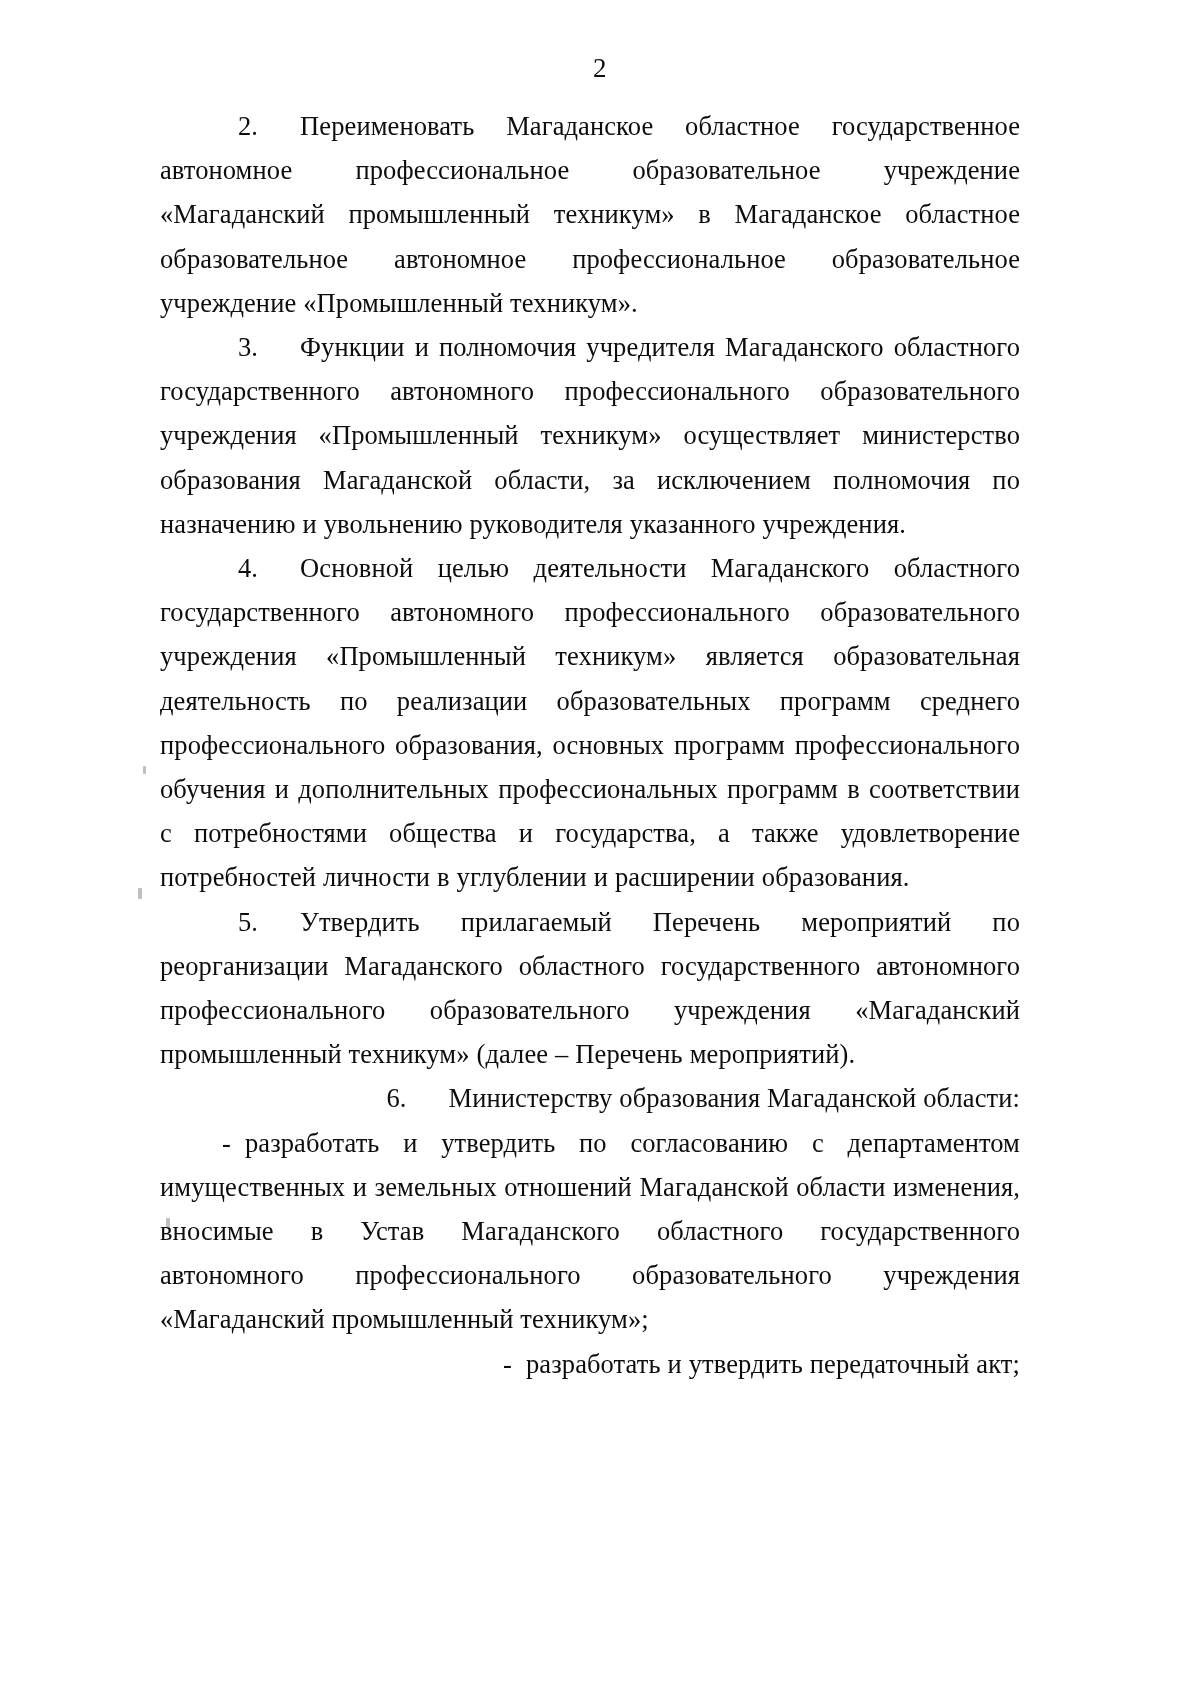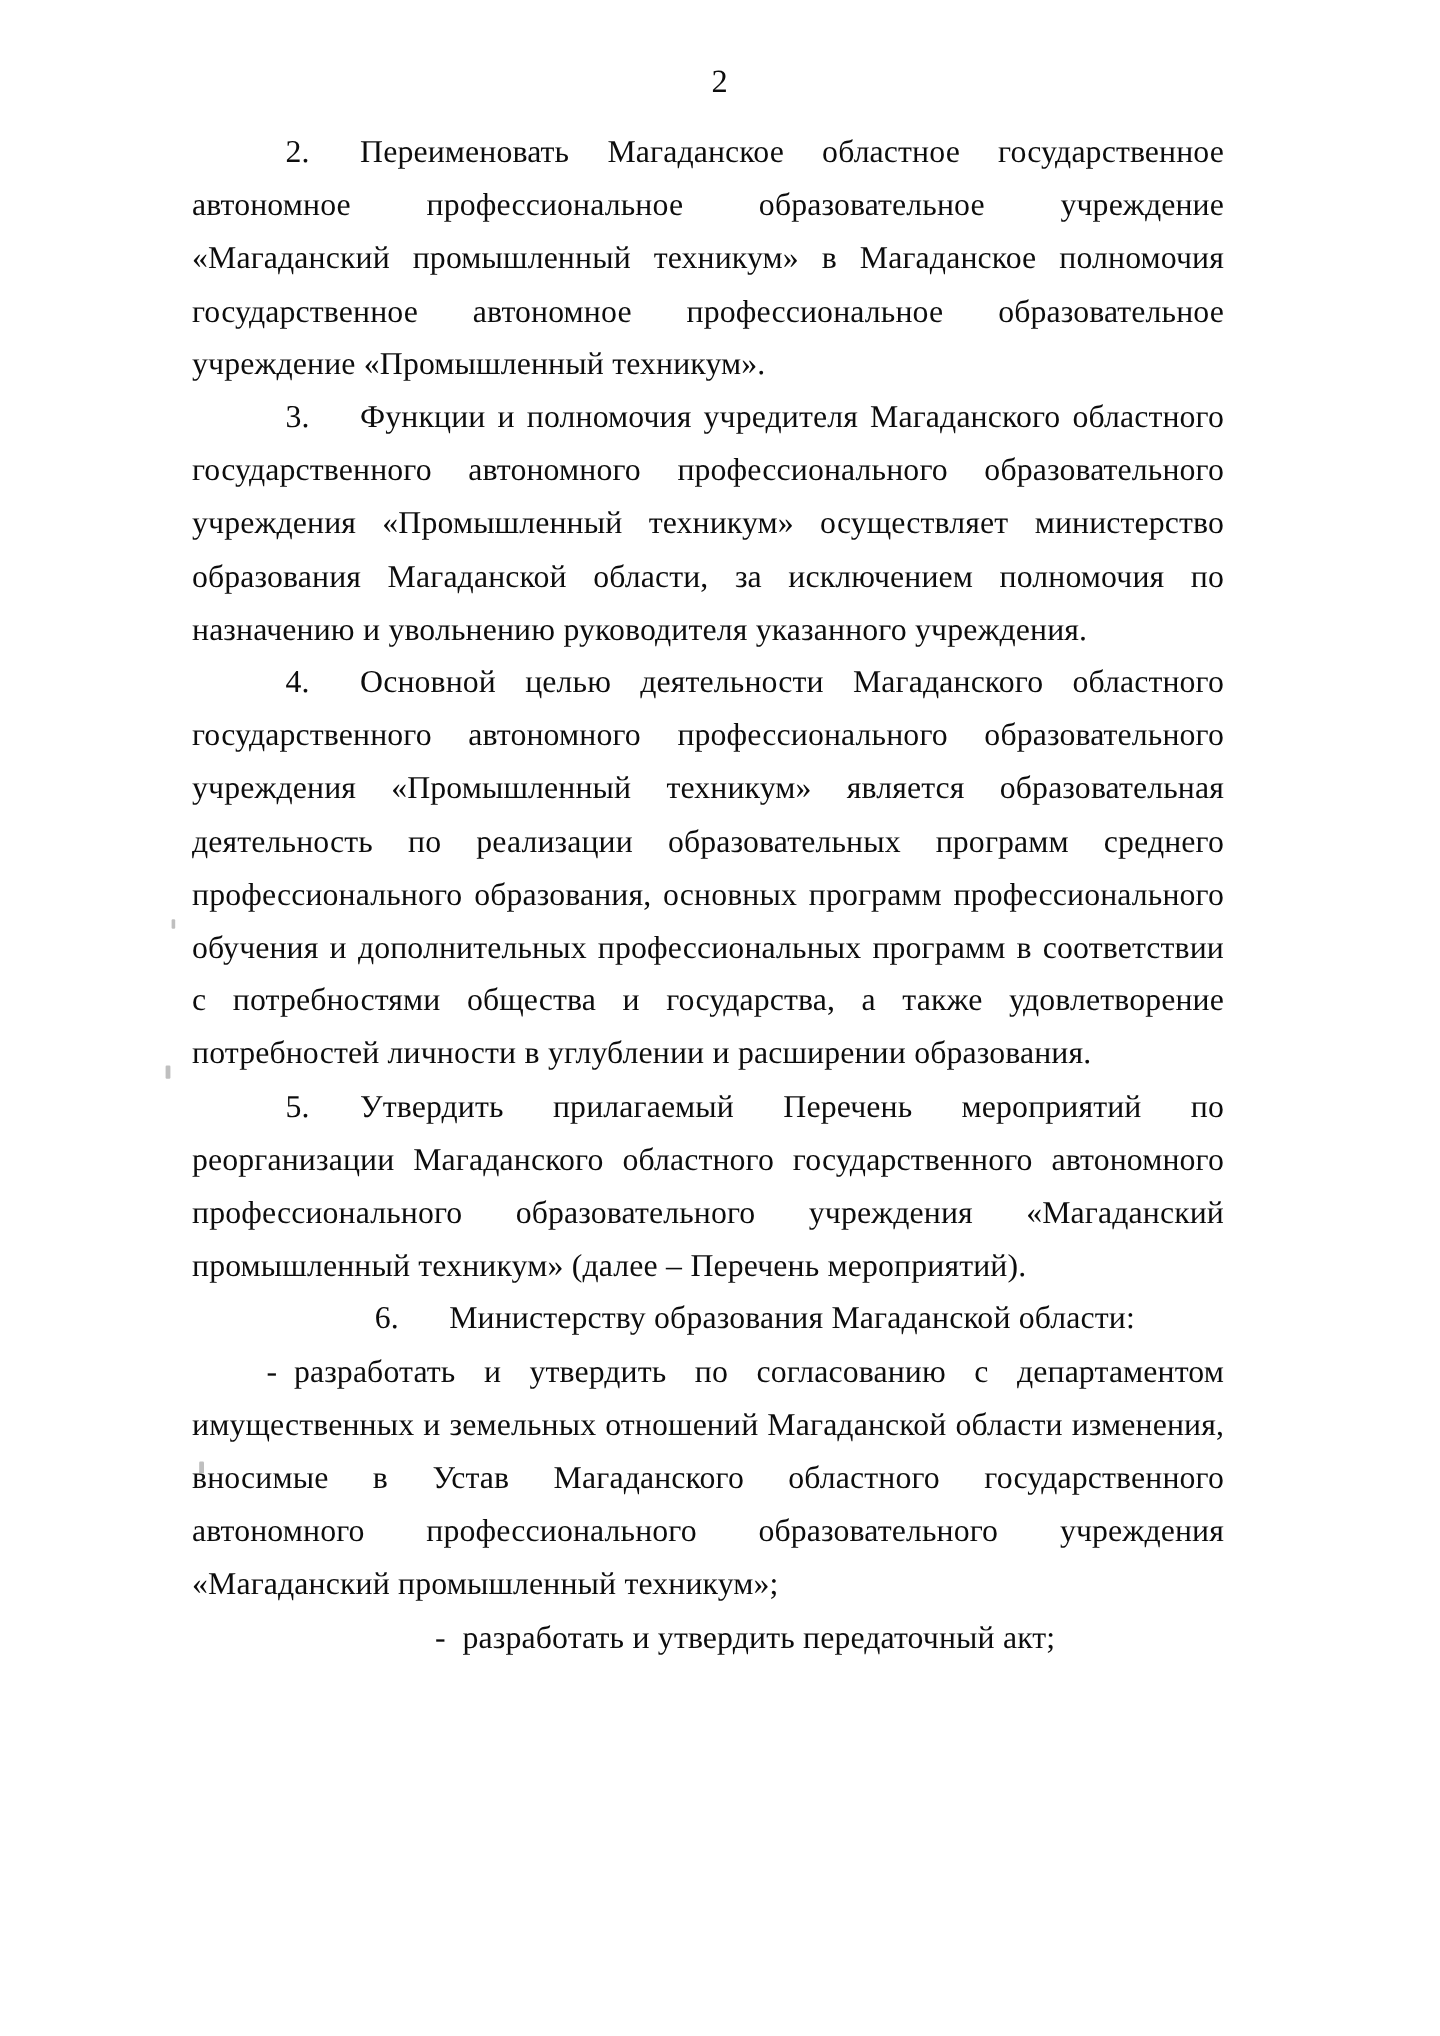--- a/index.html
+++ b/index.html
@@ -50,21 +50,21 @@
     
     -webkit-font-smoothing: antialiased;
   }
   p.para.numbered {
     text-indent: 78px;
   }
   p.para.dash {
     text-indent: 62px;
   }
   p.para.last-left {
-    text-align: center;
+    text-align: right;
   }
   
   .numgap {
     display: inline-block;
     width: 42px;
   }
   .dashgap {
     display: inline-block;
     width: 14px;
   }
@@ -82,21 +82,21 @@
 <div class="page">
 
   <div class="speck" style="left:138px; top:888px; width:4px; height:11px; border-radius:1px;"></div>
   <div class="speck" style="left:166px; top:1218px; width:4px; height:10px; border-radius:1px;"></div>
   <div class="speck" style="left:143px; top:766px; width:3px; height:8px; border-radius:1px;"></div>
 
   <div class="page-number">2</div>
 
   <div class="content">
 
-    <p class="para numbered"><span>2.</span><span class="numgap"></span><span>Переименовать Магаданское областное государственное автономное профессиональное образовательное учреждение «Магаданский промышленный техникум» в Магаданское полномочия государственное автономное профессиональное образовательное учреждение «Промышленный техникум».</span></p>
+    <p class="para numbered"><span>2.</span><span class="numgap"></span><span>Переименовать Магаданское областное государственное автономное профессиональное образовательное учреждение «Магаданский промышленный техникум» в Магаданское областное образовательное автономное профессиональное образовательное учреждение «Промышленный техникум».</span></p>
 
     <p class="para numbered"><span>3.</span><span class="numgap"></span><span>Функции и полномочия учредителя Магаданского областного государственного автономного профессионального образовательного учреждения «Промышленный техникум» осуществляет министерство образования Магаданской области, за исключением полномочия по назначению и увольнению руководителя указанного учреждения.</span></p>
 
     <p class="para numbered"><span>4.</span><span class="numgap"></span><span>Основной целью деятельности Магаданского областного государственного автономного профессионального образовательного учреждения «Промышленный техникум» является образовательная деятельность по реализации образовательных программ среднего профессионального образования, основных программ профессионального обучения и дополнительных профессиональных программ в соответствии с потребностями общества и государства, а также удовлетворение потребностей личности в углублении и расширении образования.</span></p>
 
     <p class="para numbered"><span>5.</span><span class="numgap"></span><span>Утвердить прилагаемый Перечень мероприятий по реорганизации Магаданского областного государственного автономного профессионального образовательного учреждения «Магаданский промышленный техникум» (далее – Перечень мероприятий).</span></p>
 
     <p class="para numbered last-left"><span>6.</span><span class="numgap"></span><span>Министерству образования Магаданской области:</span></p>
 
     <p class="para dash"><span>-</span><span class="dashgap"></span><span>разработать и утвердить по согласованию с департаментом имущественных и земельных отношений Магаданской области изменения, вносимые в Устав Магаданского областного государственного автономного профессионального образовательного учреждения «Магаданский промышленный техникум»;</span></p>

